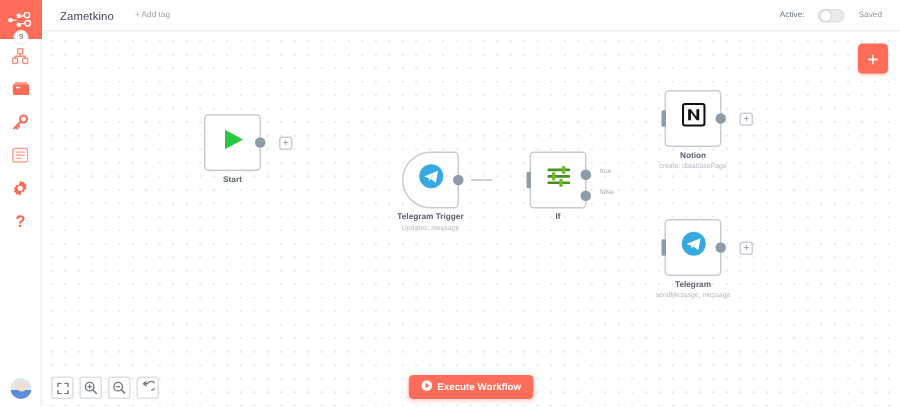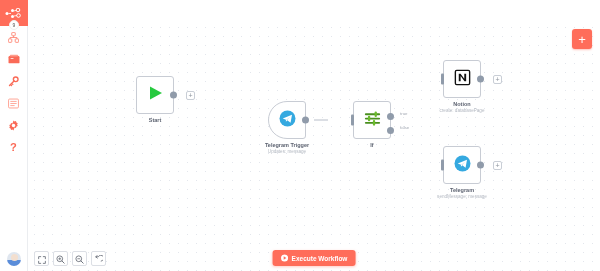--- a/index.html
+++ b/index.html
@@ -235,20 +235,29 @@
           <text x="6" y="12" font-family="Liberation Sans, sans-serif" font-size="13" font-weight="bold" fill="#fa6a57" text-anchor="middle">?</text>
         </svg>
       </span>
     </div>
 
     <div class="avatar"></div>
   </div>
 
   <div class="main">
 
+    <div class="topbar">
+      <div class="wf-title">Zametkino</div>
+      <div class="add-tag">+ Add tag</div>
+      <div class="topbar-right">
+        <span class="active-label">Active:</span>
+        <span class="toggle"></span>
+        <span class="saved-label">Saved</span>
+      </div>
+    </div>
 
     <div class="canvas">
 
       <div class="add-node-btn">+</div>
 
       <svg class="conn-svg">
 
         <path d="M286 99 L321 99" stroke="#b8bec9" stroke-width="1" fill="none"></path>
         <polygon points="319,96.5 324,99 319,101.5" fill="#909baa"></polygon>
 

